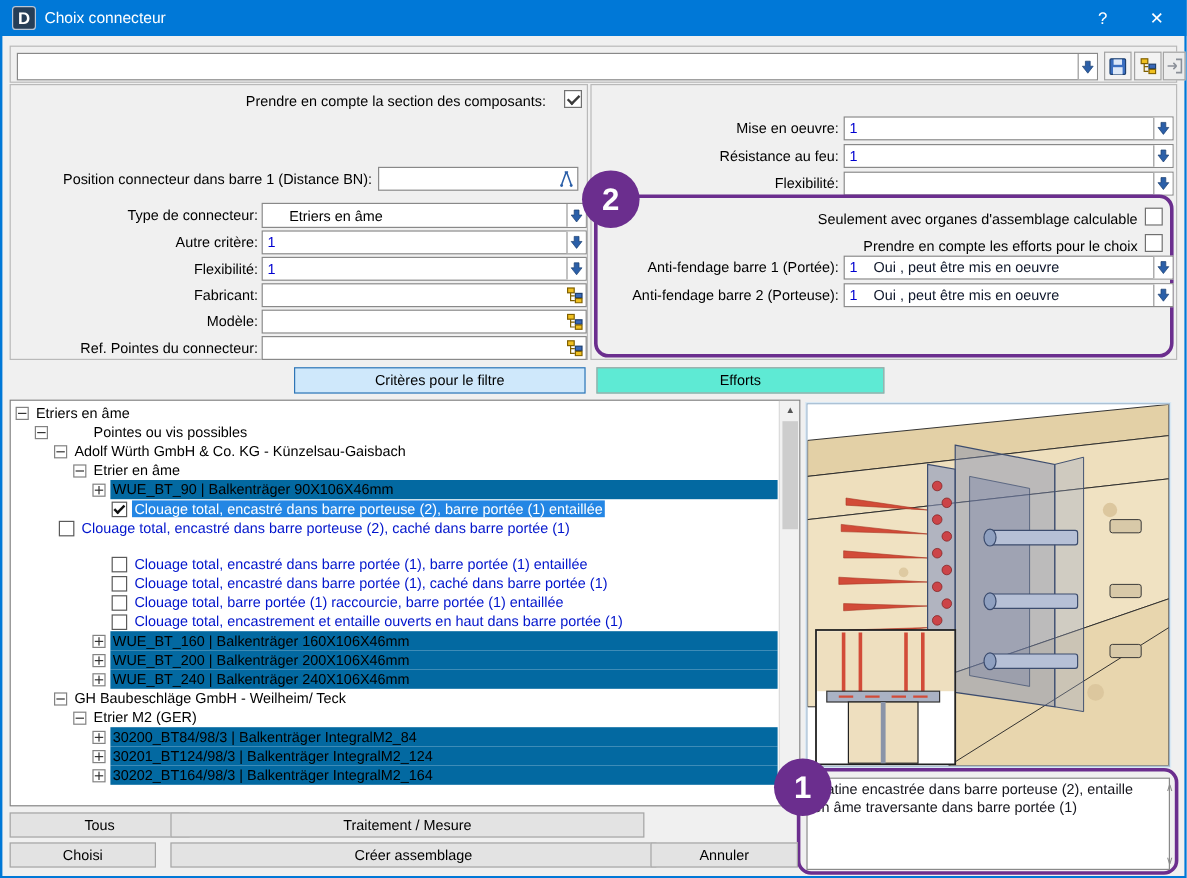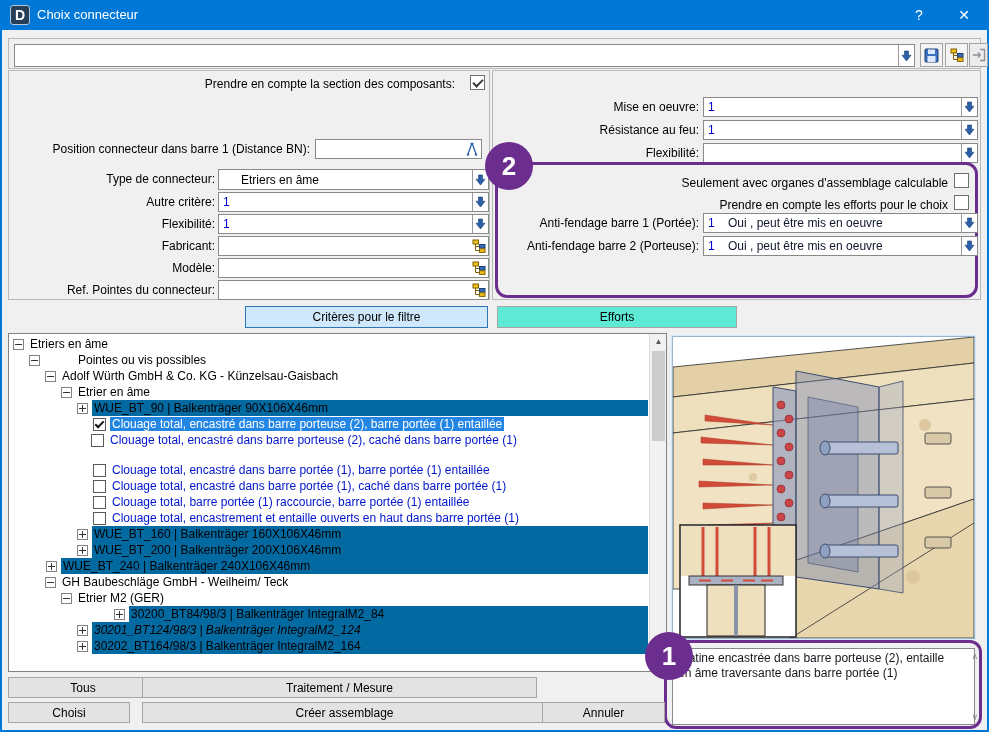--- a/index.html
+++ b/index.html
@@ -262,21 +262,21 @@
         <div class="trow" style="padding-left: 67px;">
           <span class="exp plus"></span>
           <span class="band">
             <span class="tlabel">WUE_BT_90 | Balkenträger 90X106X46mm</span>
           </span>
         </div>
         <div class="trow" style="padding-left: 83px;">
           <span class="tcb on"></span>
           <span class="tlabel sel">Clouage total, encastré dans barre porteuse (2), barre portée (1) entaillée</span>
         </div>
-        <div class="trow" style="padding-left: 81px;">
+        <div class="trow" style="padding-left: 39px;">
           <span class="tcb"></span>
           <span class="tlabel link">Clouage total, encastré dans barre porteuse (2), caché dans barre portée (1)</span>
         </div>
         <div class="trow" style="padding-left: 83px; margin-top: 14px;">
           <span class="tcb"></span>
           <span class="tlabel link">Clouage total, encastré dans barre portée (1), barre portée (1) entaillée</span>
         </div>
         <div class="trow" style="padding-left: 83px;">
           <span class="tcb"></span>
           <span class="tlabel link">Clouage total, encastré dans barre portée (1), caché dans barre portée (1)</span>
@@ -294,41 +294,41 @@
           <span class="band">
             <span class="tlabel">WUE_BT_160 | Balkenträger 160X106X46mm</span>
           </span>
         </div>
         <div class="trow" style="padding-left: 67px;">
           <span class="exp plus"></span>
           <span class="band">
             <span class="tlabel">WUE_BT_200 | Balkenträger 200X106X46mm</span>
           </span>
         </div>
-        <div class="trow" style="padding-left: 36px;">
+        <div class="trow" style="padding-left: 67px;">
           <span class="exp plus"></span>
           <span class="band">
             <span class="tlabel">WUE_BT_240 | Balkenträger 240X106X46mm</span>
           </span>
         </div>
         <div class="trow" style="padding-left: 35px;">
           <span class="exp"></span>
           <span class="tlabel">GH Baubeschläge GmbH - Weilheim/ Teck</span>
         </div>
         <div class="trow" style="padding-left: 51px;">
           <span class="exp"></span>
           <span class="tlabel">Etrier M2 (GER)</span>
         </div>
-        <div class="trow" style="padding-left: 104px;">
+        <div class="trow" style="padding-left: 67px;">
           <span class="exp plus"></span>
           <span class="band">
             <span class="tlabel">30200_BT84/98/3 | Balkenträger IntegralM2_84</span>
           </span>
         </div>
-        <div class="trow" style="padding-left: 67px; font-style: italic;">
+        <div class="trow" style="padding-left: 67px;">
           <span class="exp plus"></span>
           <span class="band">
             <span class="tlabel">30201_BT124/98/3 | Balkenträger IntegralM2_124</span>
           </span>
         </div>
         <div class="trow" style="padding-left: 67px;">
           <span class="exp plus"></span>
           <span class="band">
             <span class="tlabel">30202_BT164/98/3 | Balkenträger IntegralM2_164</span>
           </span>

